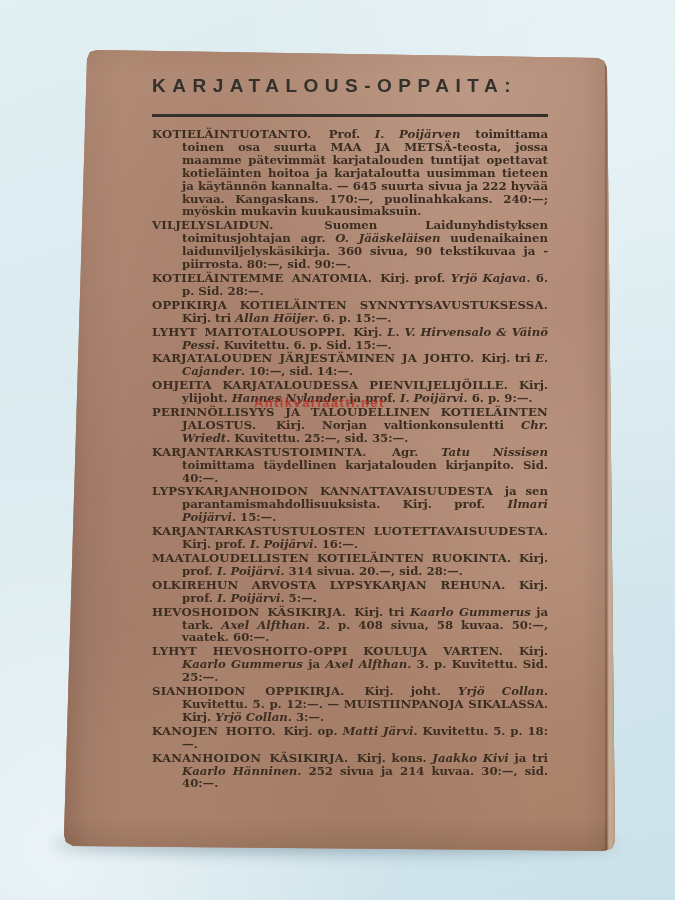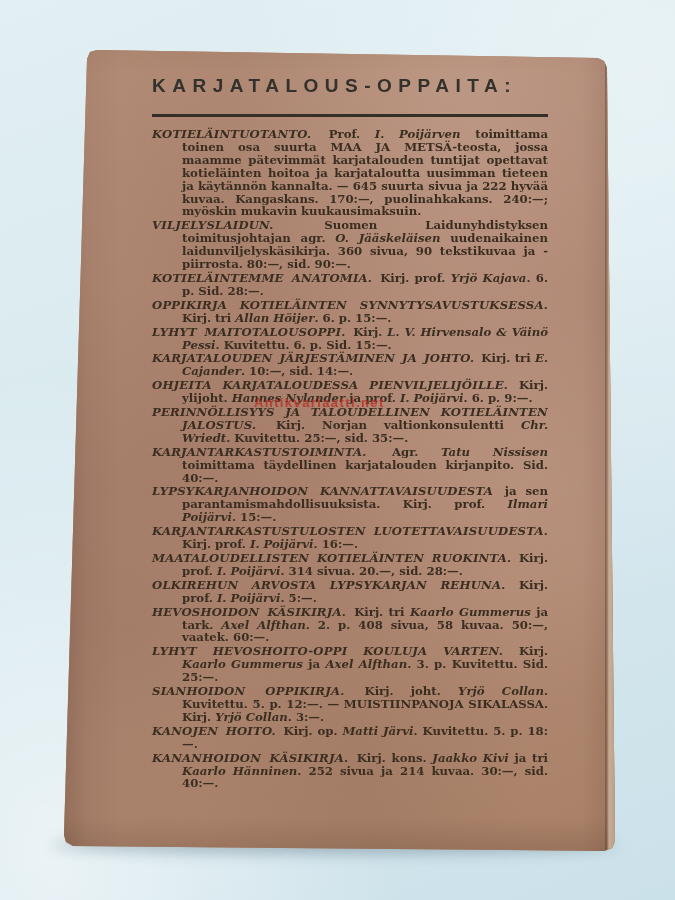--- a/index.html
+++ b/index.html
@@ -50,21 +50,21 @@
     border-bottom:3px solid #343028;
     padding-bottom:17px;margin:0 0 11px 0;
   }
   .entries{
     font-size:11.7px;line-height:12.9px;font-weight:700;
     text-align:justify;
   }
   .entry{
     text-indent:-30px;padding-left:30px;margin-bottom:1px;
   }
-  .entry-title{letter-spacing:0.2px;word-spacing:2.5px;font-style:italic;}
+  .entry-title{letter-spacing:0.2px;word-spacing:2.5px;}
   .entry-rest i{}
   .watermark{
     position:absolute;left:194px;top:350px;
     font-family:Liberation Sans, sans-serif;
     font-weight:bold;font-size:13px;letter-spacing:1.4px;
     color:rgba(186,44,34,0.78);
     white-space:nowrap;
   }
 </style>
 </head>

